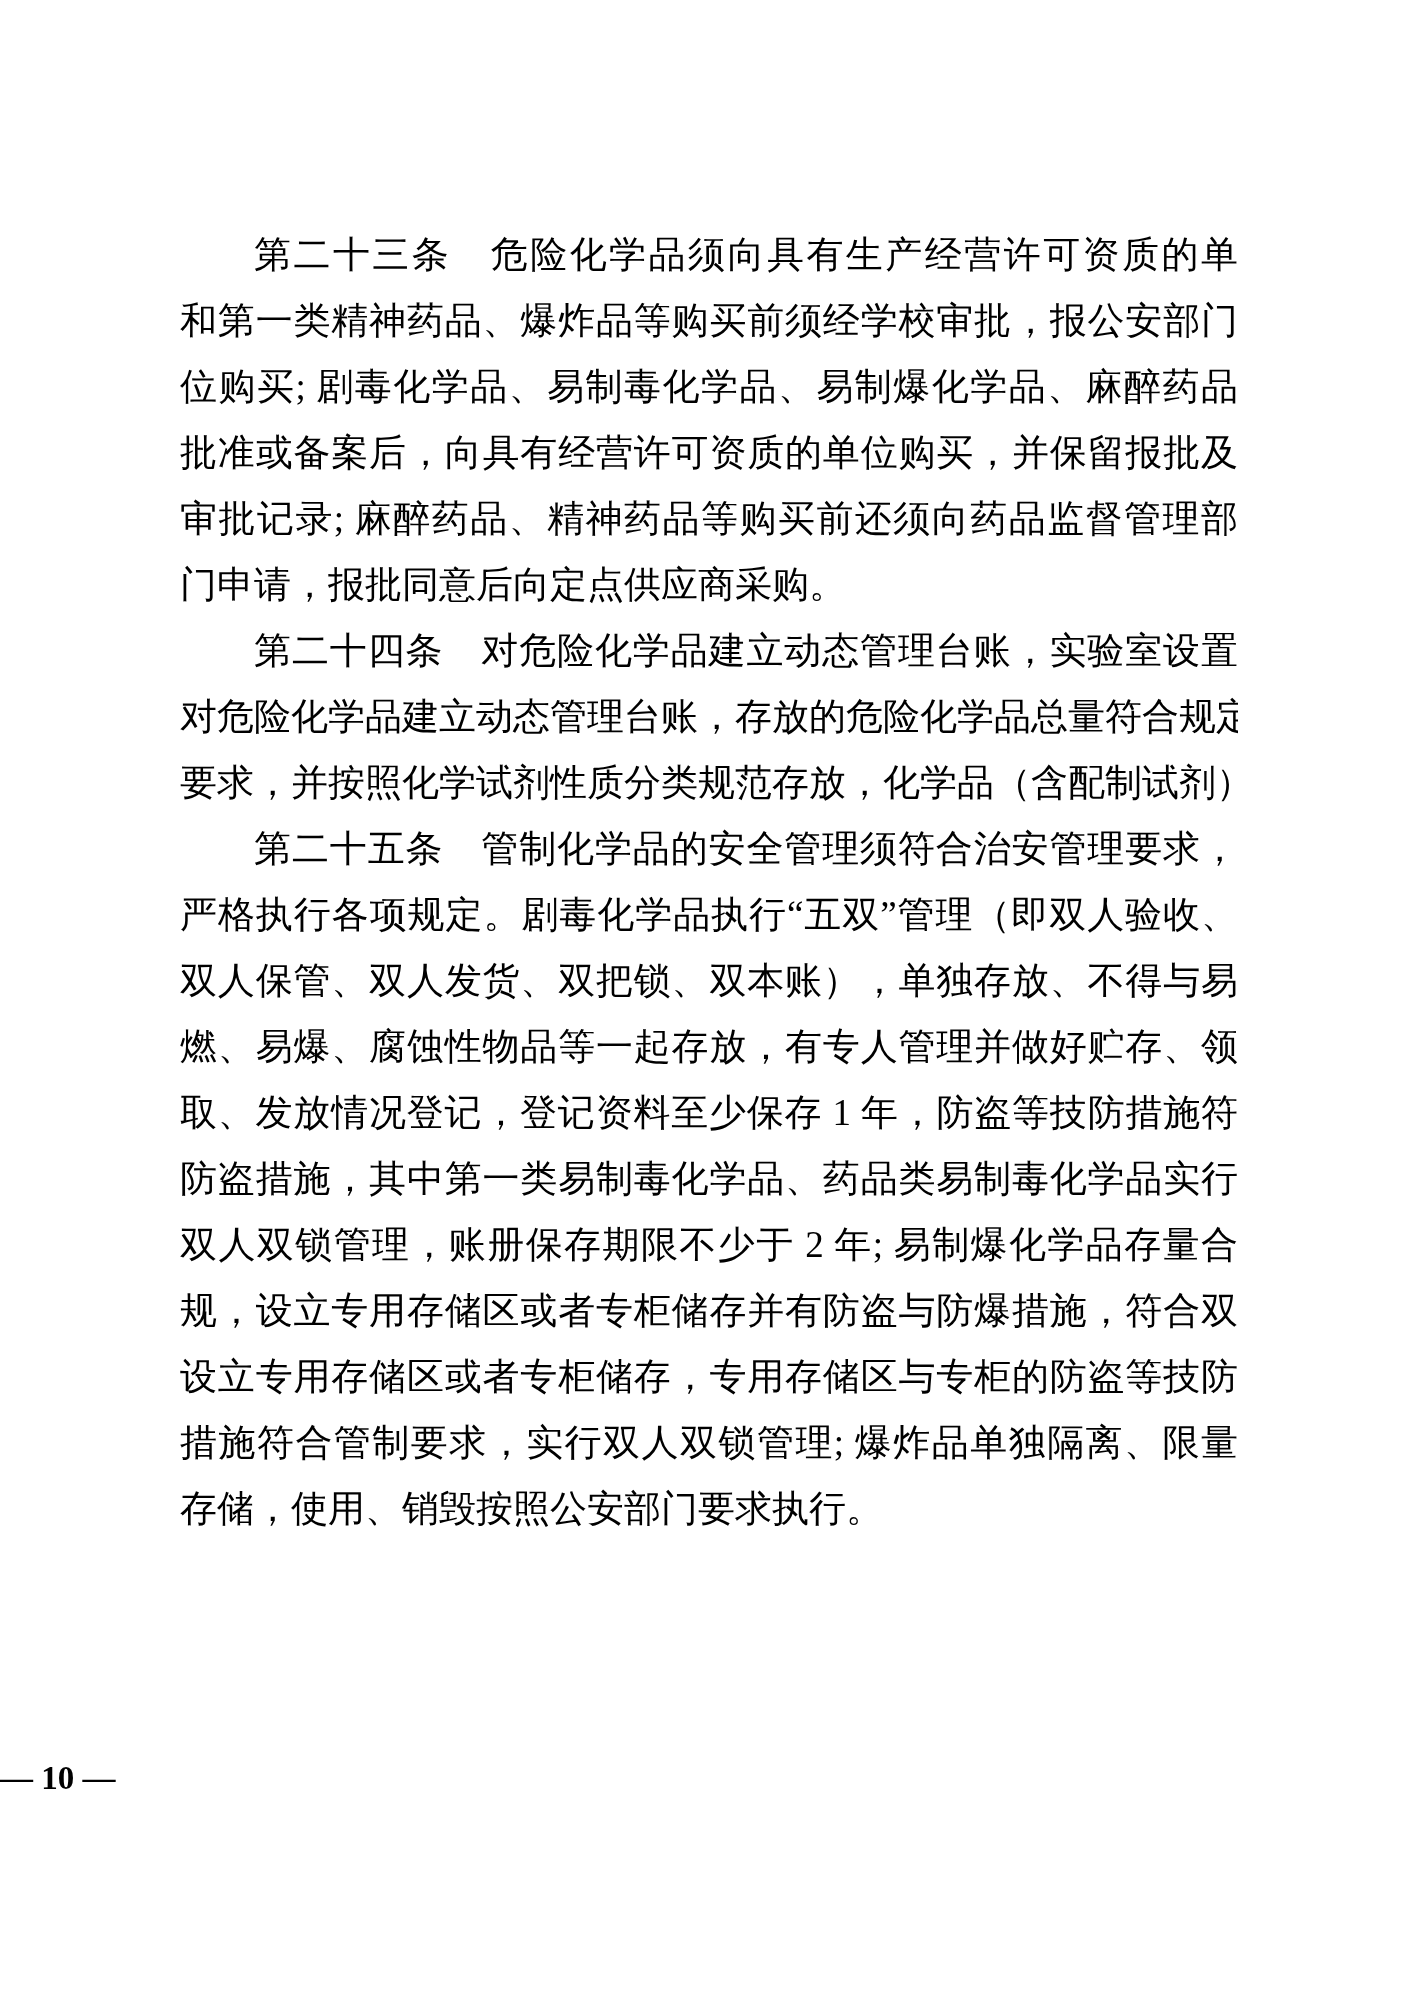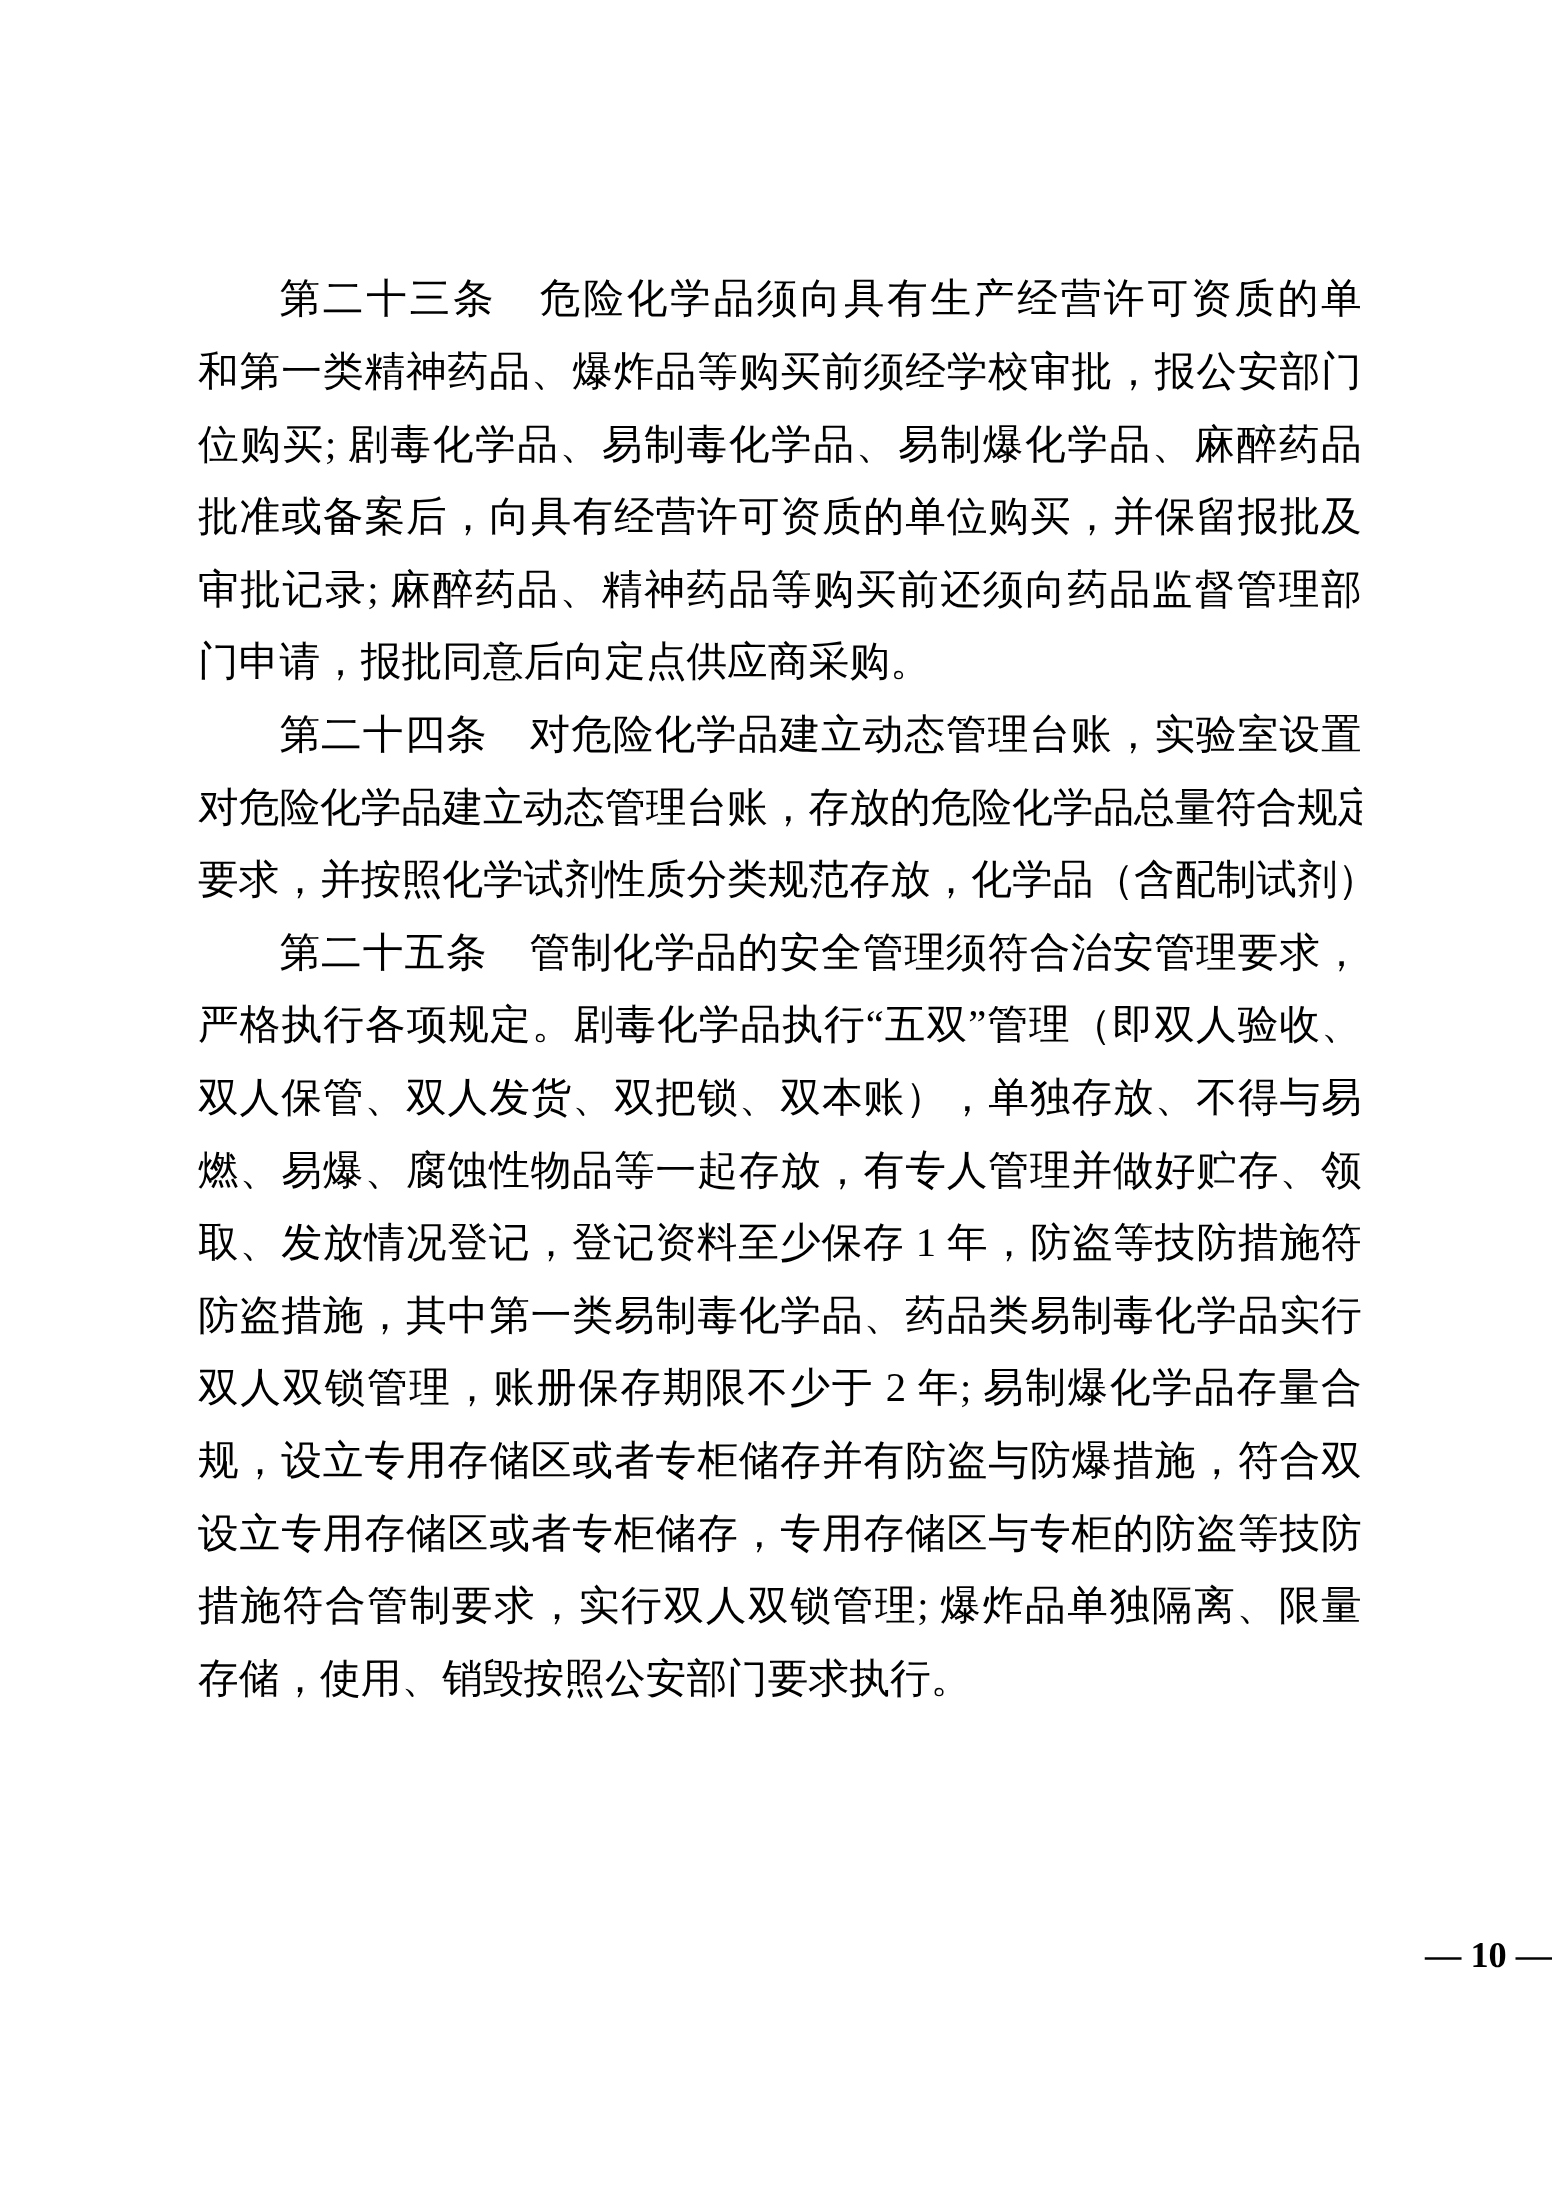--- a/index.html
+++ b/index.html
@@ -16,21 +16,21 @@
     overflow: hidden;
   }
   .page {
     position: absolute;
     inset: 0;
     background: #ffffff;
   }
   .text-block {
     position: absolute;
     left: 180px;
-    top: 240px;
+    top: 222px;
     width: 1058px;
   }
   .para { margin: 0; padding: 0; }
   .line {
     font-size: 37px;
     line-height: 66px;
     height: 66px;
     color: #000000;
     text-align: justify;
     text-align-last: justify;
@@ -38,21 +38,21 @@
     overflow: hidden;
     font-family: "Liberation Serif", "DejaVu Serif", serif;
   }
   .line.indent { text-indent: 74px; }
   .line.para-end { text-align-last: left; }
   .footer {
     position: absolute;
     left: 0;
     top: 1752px;
     width: 1411px;
-    text-align: right;
+    text-align: left;
     font-size: 33px;
     font-weight: bold;
     line-height: 52px;
     color: #000000;
     font-family: "Liberation Serif", "DejaVu Serif", serif;
   }
 </style>
 </head>
 <body>
 

